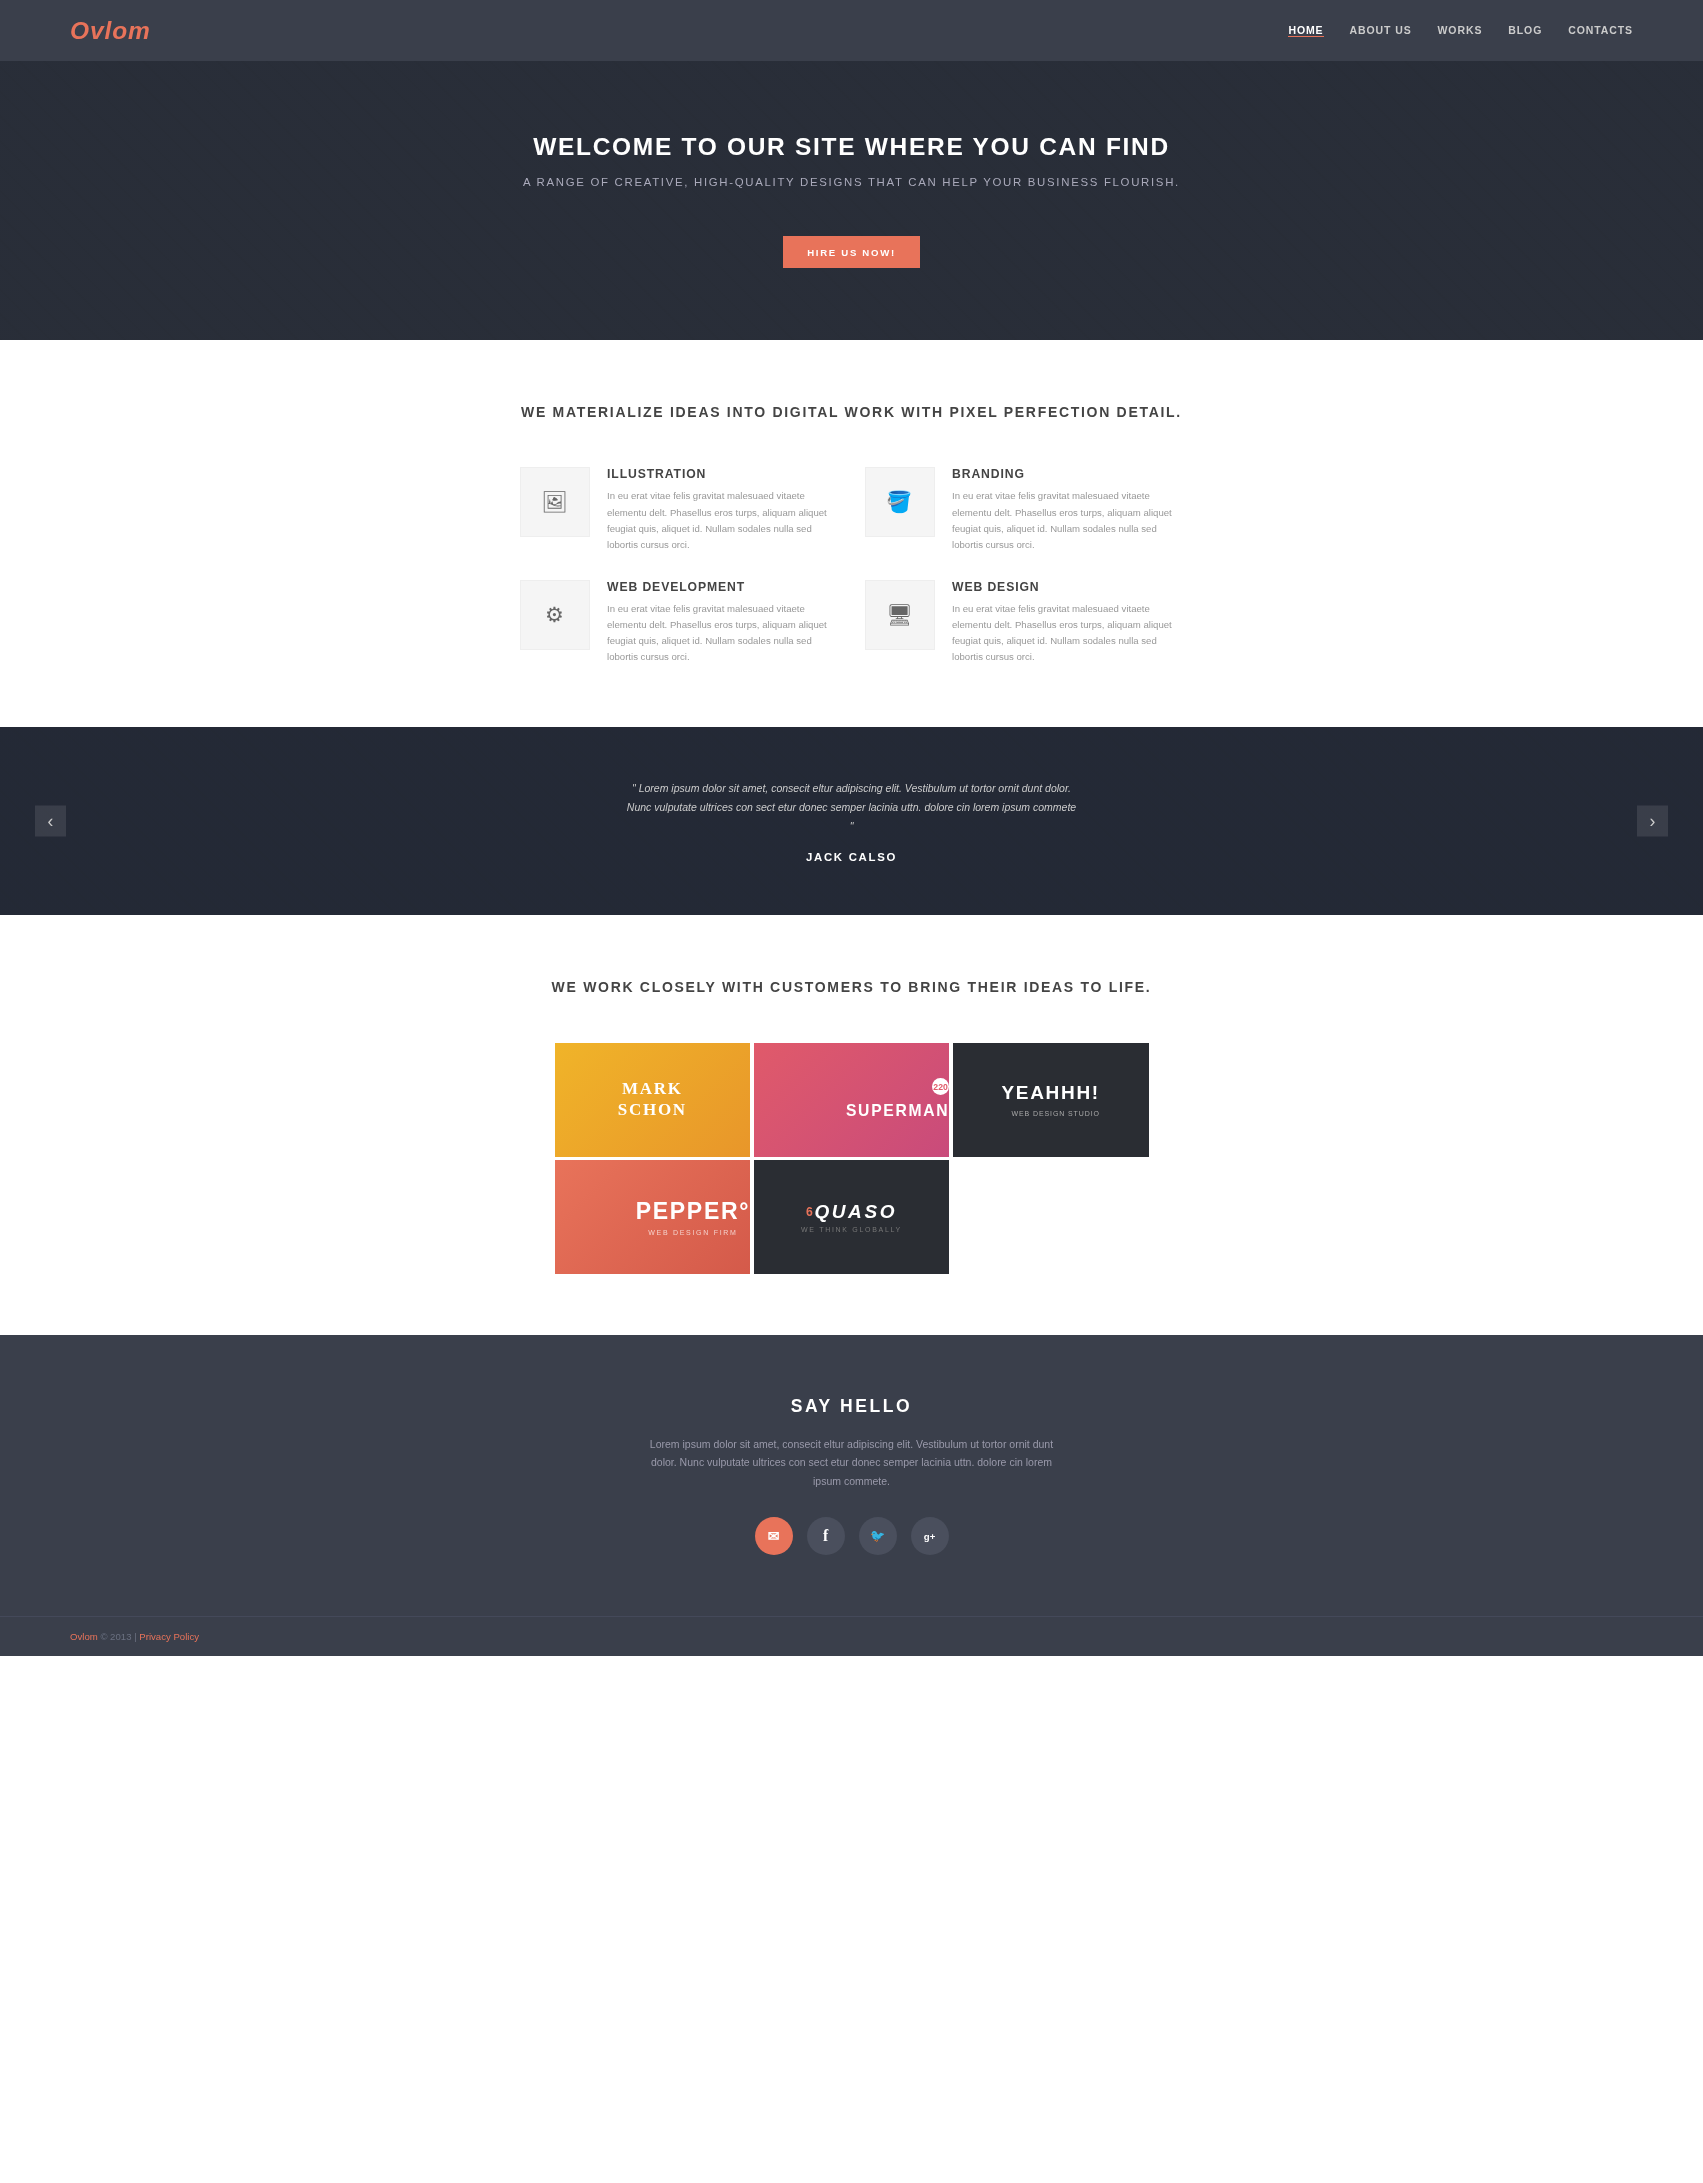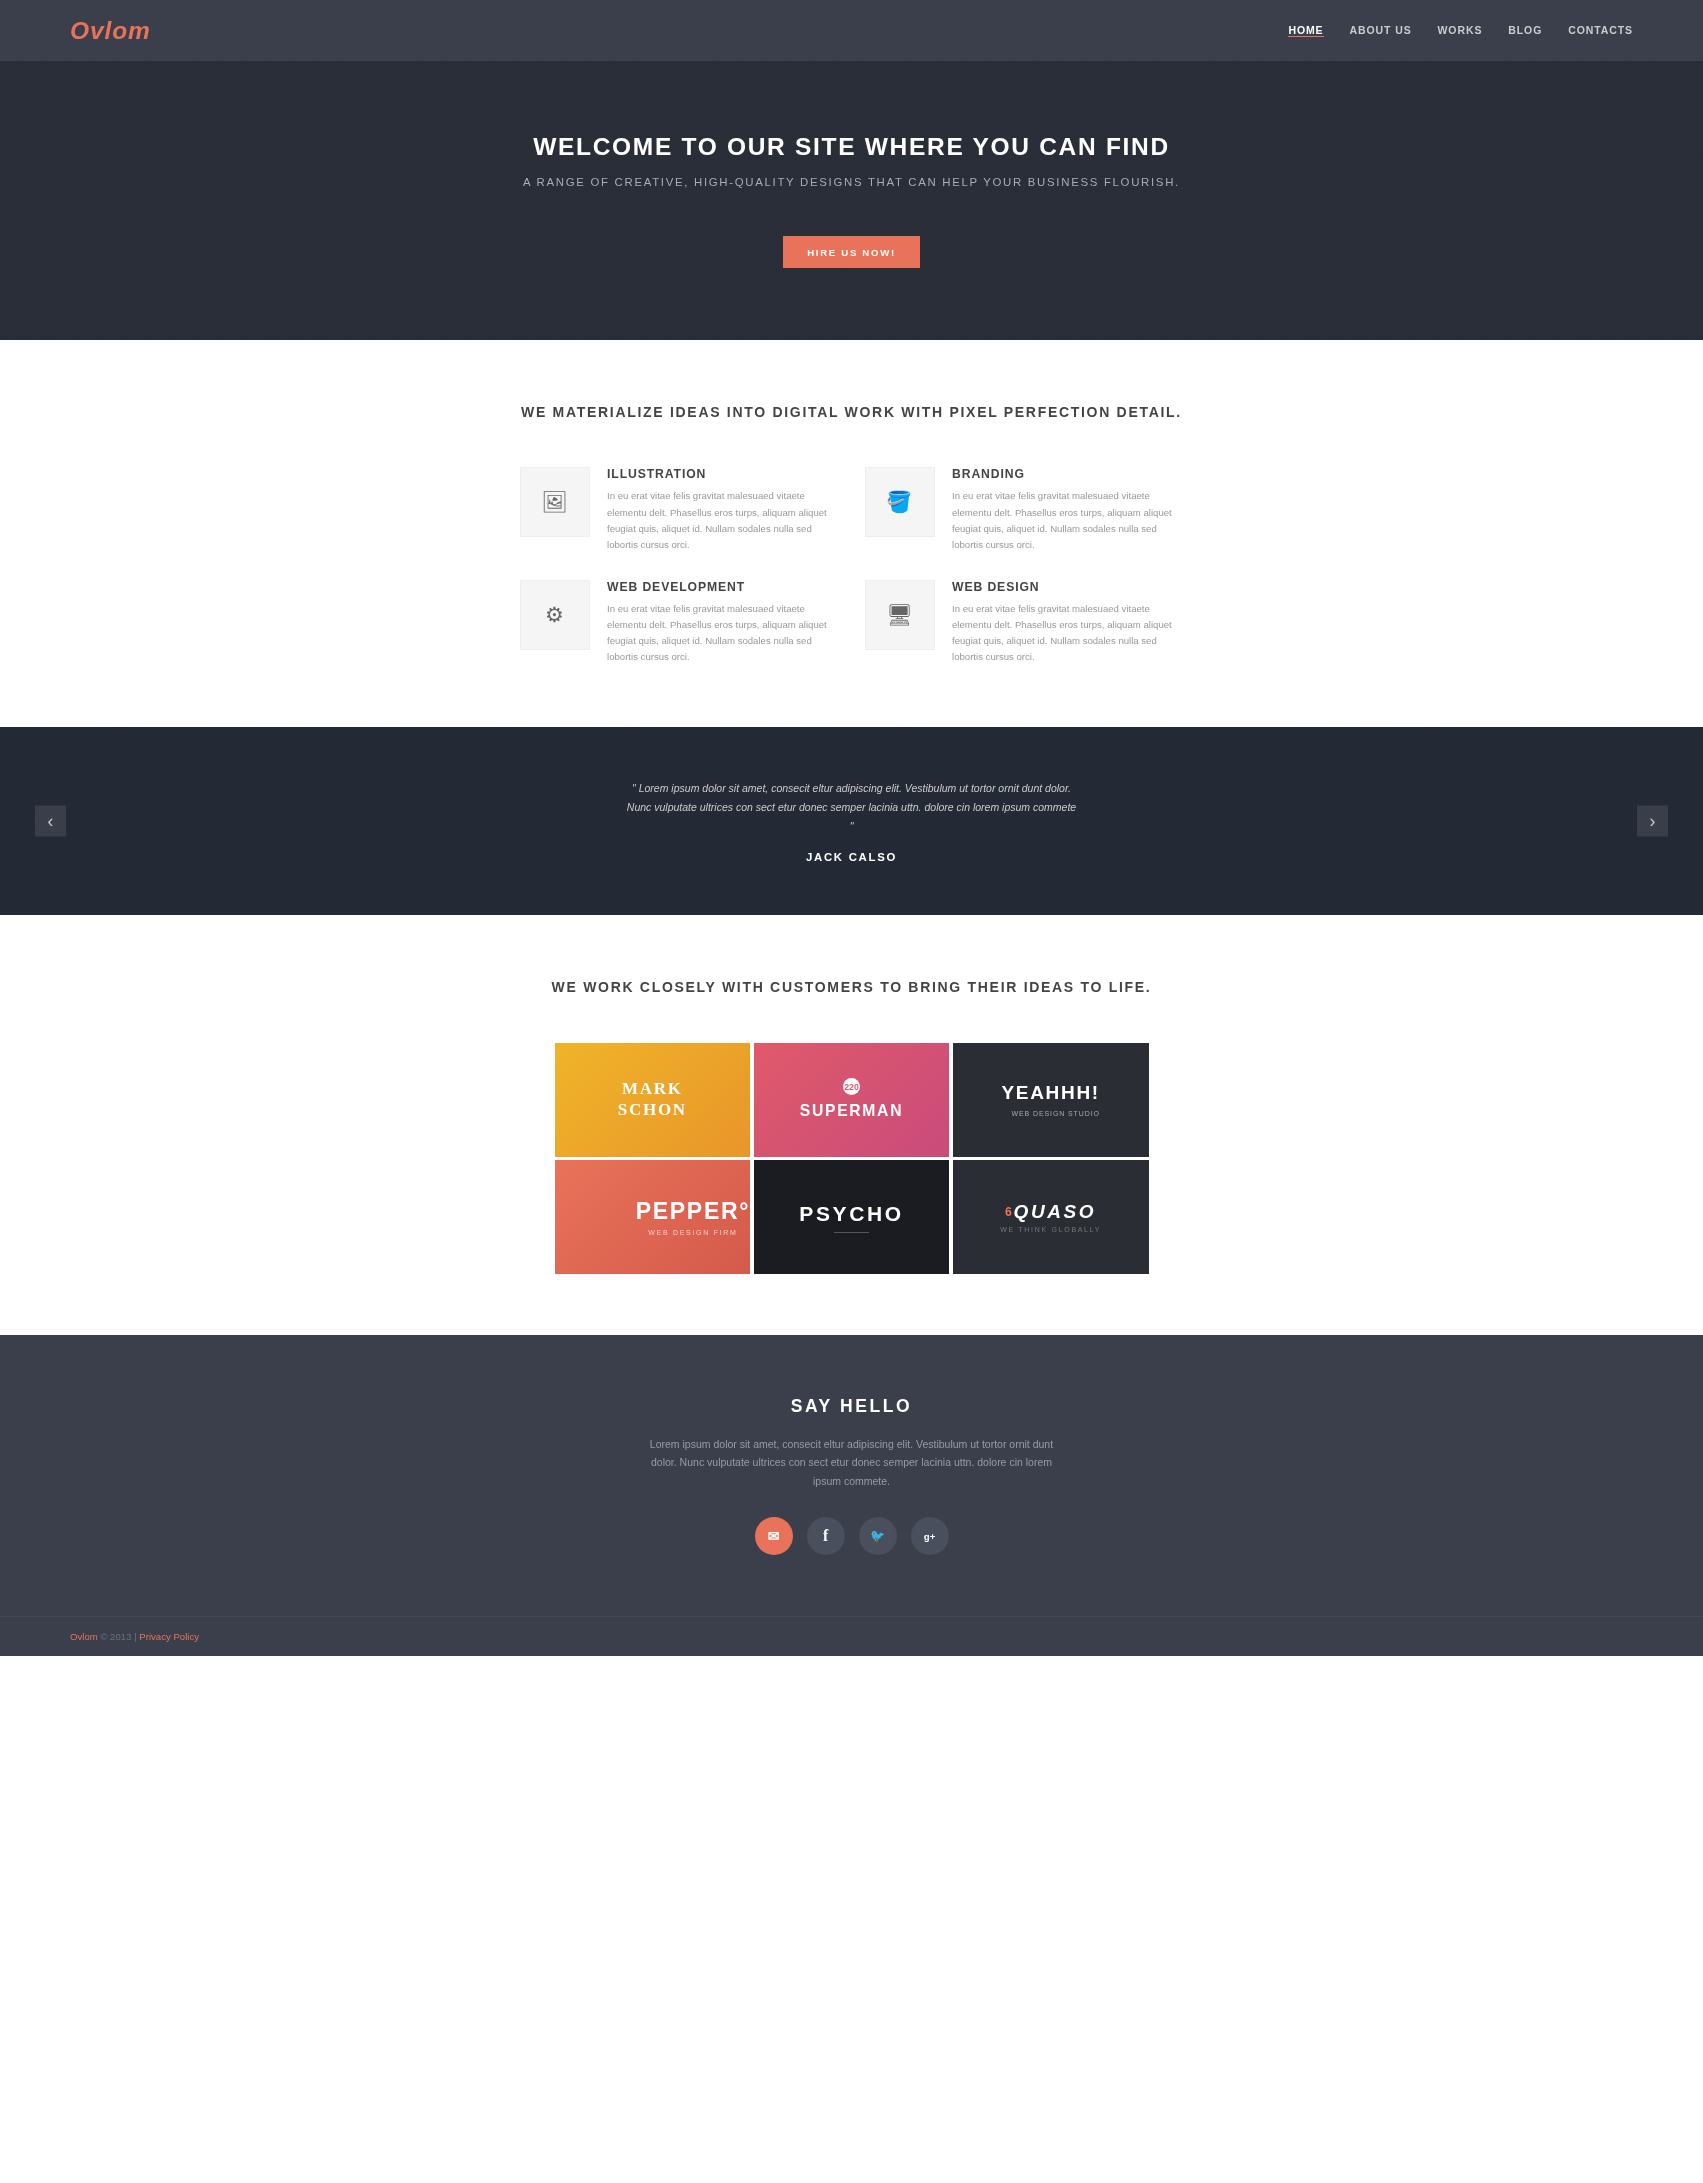--- a/index.html
+++ b/index.html
@@ -368,45 +368,39 @@
 
 <section id="portfolio">
   <div class="section-title">WE WORK CLOSELY WITH CUSTOMERS
 TO BRING THEIR IDEAS TO LIFE.</div>
   <div class="portfolio-grid">
 
     <div class="portfolio-item pi-1">
       <div class="portfolio-item-label">MARK<br>SCHON</div>
     </div>
 
-    <div class="portfolio-item pi-2" style="flex-direction:column; gap:3.5px;">
+    <div class="portfolio-item pi-2" style="flex-direction:column; gap:3.5px;align-items:flex-end;">
       <div style="font-size:8.7px; background:#fff; color:#e05a6a; border-radius:50%; width:17.5px;height:17.5px;display:flex;align-items:center;justify-content:center;font-weight:bold; margin-bottom:3.5px;">220</div>
       <div class="portfolio-item-label">SUPERMAN</div>
     </div>
 
     <div class="portfolio-item pi-3">
       <div style="display:flex; flex-direction:column; align-items:flex-end;">
         <div class="portfolio-item-label">YEAHHH!</div>
         <div style="font-size:7px; color:#aaa; margin-top:5.2px; letter-spacing:0.9px;">WEB DESIGN STUDIO</div>
       </div>
     </div>
 
     <div class="portfolio-item pi-4">
       <div style="display:flex;flex-direction:column;align-items:center;">
         <div class="portfolio-item-label" style="font-size:23px;">PEPPER°</div>
         <div style="font-size:7px;color:rgba(255,255,255,0.7);letter-spacing:1.7px;margin-top:3.5px;">WEB DESIGN FIRM</div>
       </div>
     </div>
 
-    <div class="portfolio-item pi-5">
-      <div style="display:flex;flex-direction:column;align-items:center;gap:5.2px;">
-        <div class="portfolio-item-label">PSYCHO</div>
-        <div style="width:35px;height:0.9px;background:#555;"></div>
-      </div>
-    </div>
 
     <div class="portfolio-item pi-6">
       <div style="display:flex;flex-direction:column;align-items:center;">
         <div style="display:flex;align-items:flex-start;gap:1.7px;">
           <span style="font-size:12.2px;color:#e8735a;font-weight:bold;margin-top:3.5px;">6</span>
           <span class="portfolio-item-label" style="font-size:19px;font-style:italic;">QUASO</span>
         </div>
         <div style="font-size:7px;color:#777;letter-spacing:1.7px;margin-top:1.7px;">WE THINK GLOBALLY</div>
       </div>
     </div>

